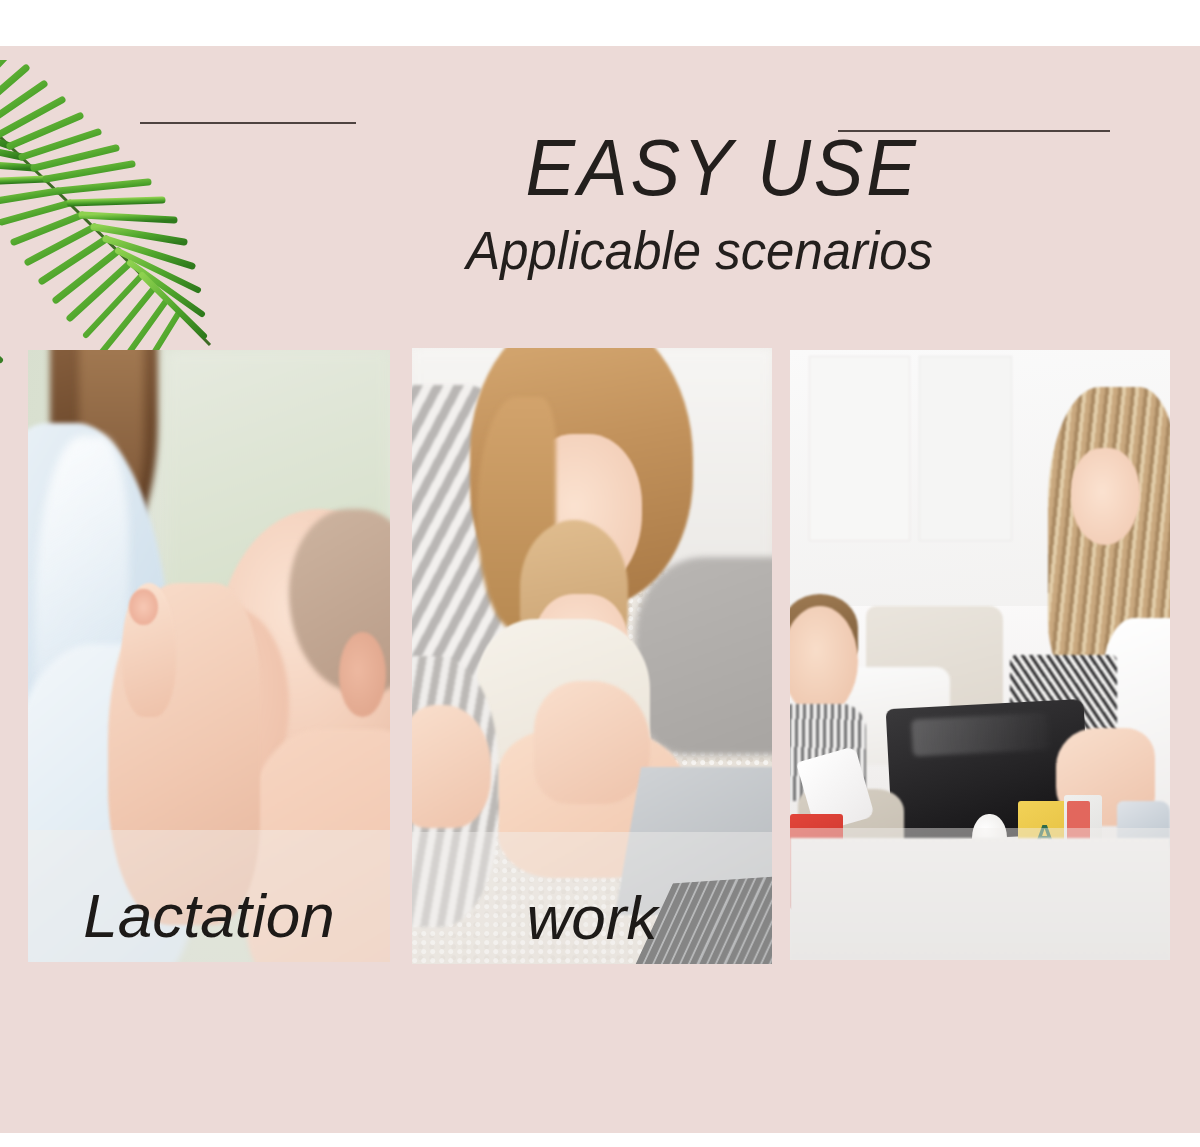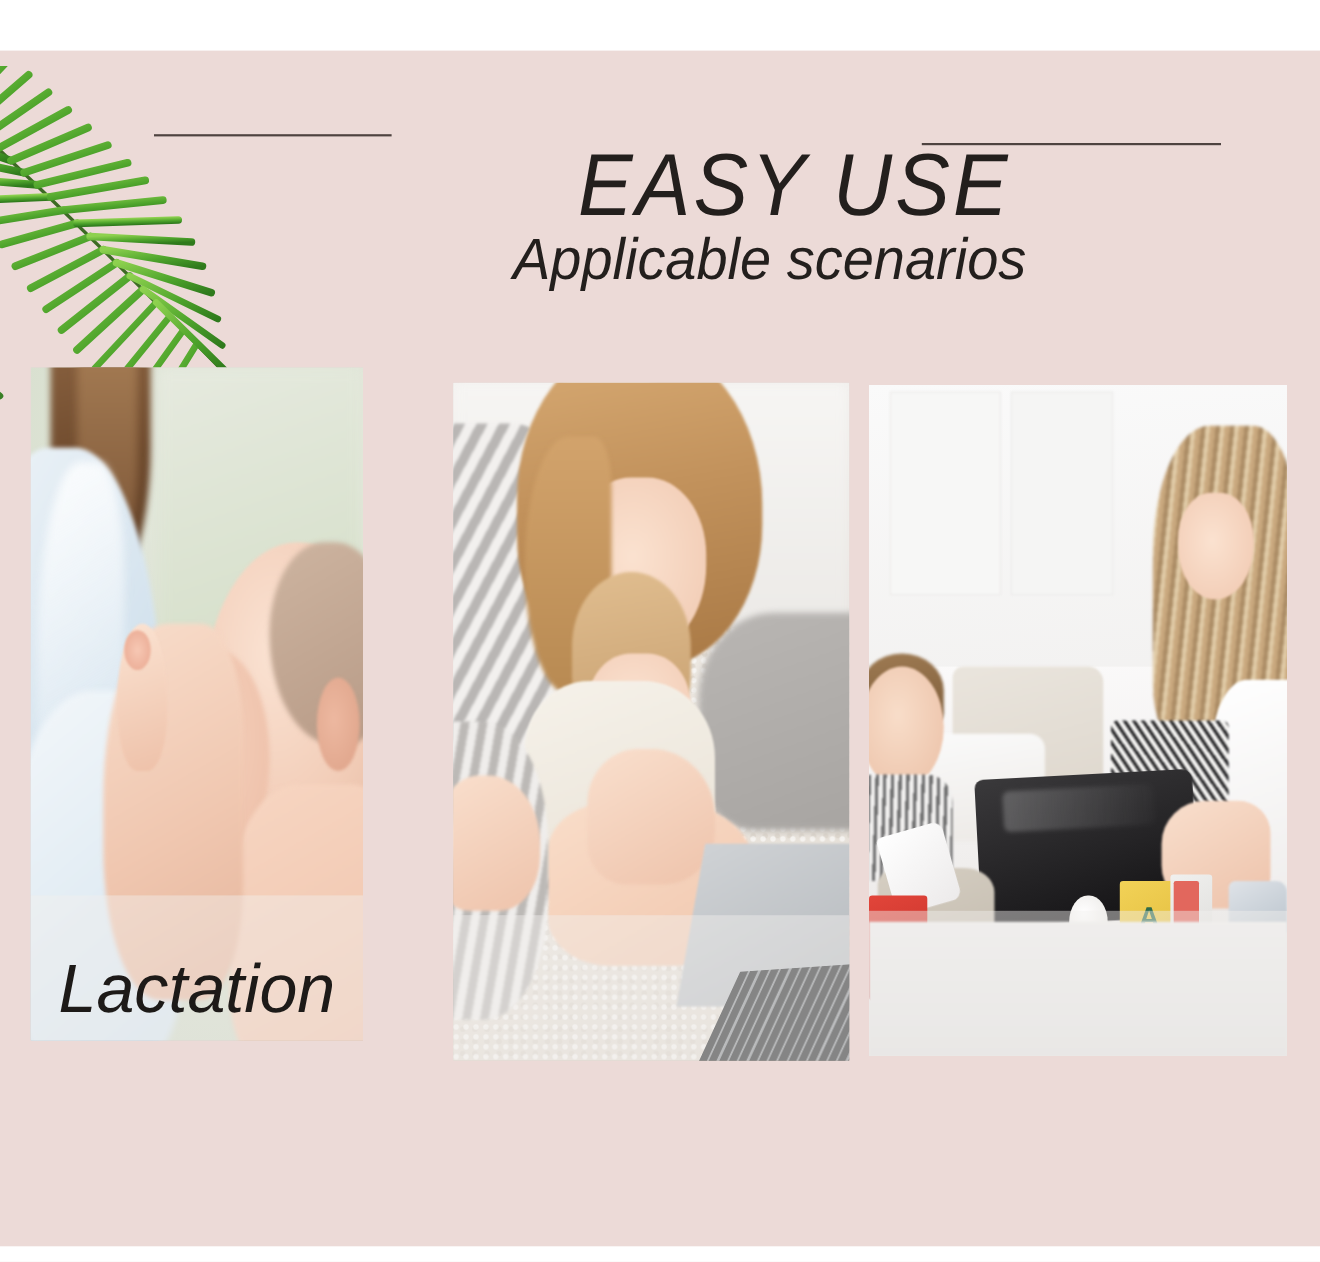--- a/index.html
+++ b/index.html
@@ -46,21 +46,21 @@
     font-size:80px;
     letter-spacing:3px;
     color:#231f1d;
     line-height:1.0;
     margin:0;
     transform:scaleX(0.93);
     transform-origin:center;
   }
   .subtitle-row{
     position:relative;
-    margin-top:0;
+    margin-top:14px;
     height:66px;
   }
   .subtitle{
     position:absolute;
     left:0;right:0;top:0;
     font-family:"Liberation Sans", sans-serif;
     font-style:italic;
     font-weight:400;
     font-size:53px;
     letter-spacing:0px;
@@ -106,21 +106,21 @@
     font-style:italic;
     font-weight:400;
     font-size:62px;
     color:#1d1a18;
     letter-spacing:0px;
     line-height:1.05;
     white-space:nowrap;
   }
 
   
-  #panel-lactation{ left:28px; top:334px; width:302px; height:612px; }
+  #panel-lactation{ left:28px; top:350px; width:362px; height:612px; }
   #panel-work     { left:412px; top:348px; width:360px; height:616px; }
   #panel-outing   { left:790px; top:350px; width:380px; height:610px; }
 
   
   .p1-bg{
     position:absolute;inset:0;
     background:
       radial-gradient(circle at 72% 18%, #e9ece2 0%, #d9e0d0 45%, #cfd8c6 100%);
   }
   .p1-wall{
@@ -594,20 +594,21 @@
         <div class="p2-babyface"></div>
         <div class="p2-babybody"></div>
         <div class="p2-babylegs"></div>
         <div class="p2-momarm"></div>
         <div class="p2-momhand"></div>
         <div class="p2-momhand2"></div>
         <div class="p2-laptop-screen"></div>
         <div class="p2-laptop-keys"></div>
       </div>
       <div class="cap-band"></div>
+      <div class="cap">work</div>
     </div>
 
     <div class="panel" id="panel-outing">
       <div class="photo">
         <div class="p3-bg"></div>
         <div class="p3-panel-a"></div>
         <div class="p3-panel-b"></div>
         <div class="p3-sofa"></div>
         <div class="p3-pillow"></div>
         <div class="p3-pillow2"></div>

